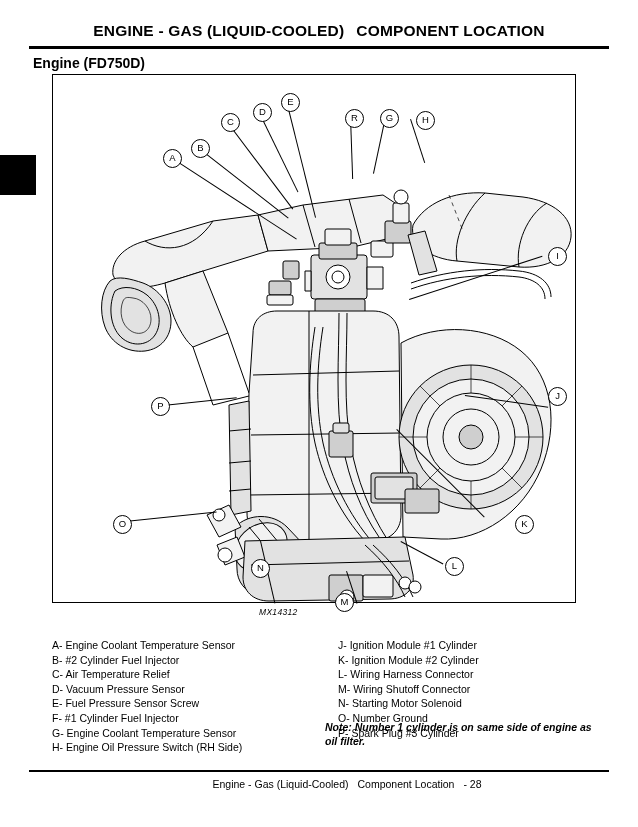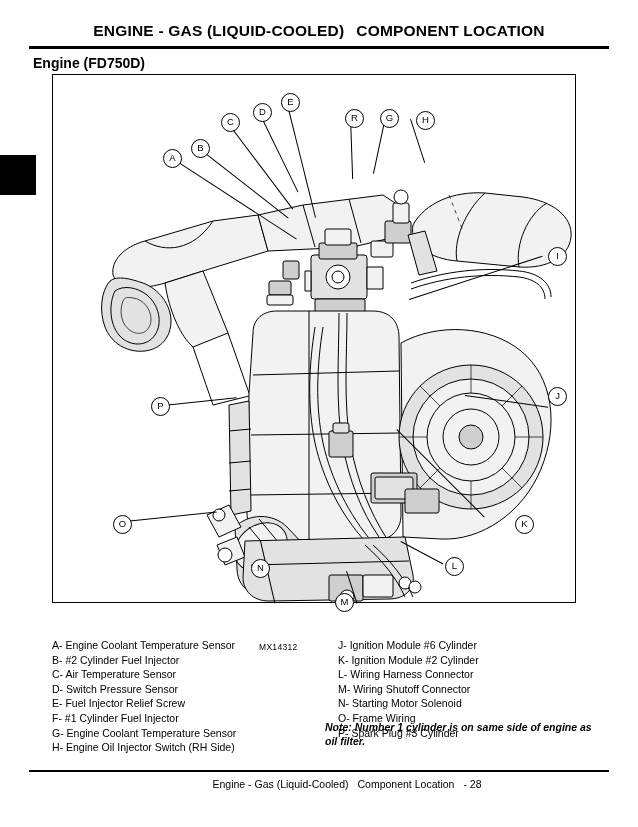--- a/index.html
+++ b/index.html
@@ -50,22 +50,22 @@
     position:absolute;
     width:17px;height:17px;border-radius:50%;
     border:1px solid #000;background:#fff;
     font-size:9.5px;line-height:16px;text-align:center;
     font-family:"Liberation Sans", sans-serif;
     z-index:6;
   }
   .leader{position:absolute;background:#000;height:1px;transform-origin:0 0;z-index:5;}
 
   .mx-number{
-    position:absolute;left:259px;top:642px;
-    font-size:8.5px;letter-spacing:0.3px;
+    position:absolute;left:259px;top:607px;
+    font-size:8.5px;letter-spacing:0.3px;font-style:italic;
   }
 
   
   .legend{
     position:absolute;left:52px;top:622px;width:540px;
     font-size:10.5px;line-height:14.6px;
   }
   .legend-col{position:absolute;top:16px;}
   .legend-col.left{left:0;width:280px;}
   .legend-col.right{left:286px;width:260px;}
@@ -244,34 +244,34 @@
       <div class="callout" style="left:98px;top:322px;">P</div>
     </div>
   </div>
 
   <div class="mx-number">MX14312</div>
 
   <div class="legend">
     <div class="legend-col left">
       <div class="legend-item">A- Engine Coolant Temperature Sensor</div>
       <div class="legend-item">B- #2 Cylinder Fuel Injector</div>
-      <div class="legend-item">C- Air Temperature Sensor</div>
-      <div class="legend-item">D- Switch Pressure Sensor</div>
-      <div class="legend-item">E- Fuel Injector Relief Screw</div>
+      <div class="legend-item">C- Air Temperature Relief</div>
+      <div class="legend-item">D- Vacuum Pressure Sensor</div>
+      <div class="legend-item">E- Fuel Pressure Sensor Screw</div>
       <div class="legend-item">F- #1 Cylinder Fuel Injector</div>
       <div class="legend-item">G- Engine Coolant Temperature Sensor</div>
-      <div class="legend-item">H- Engine Oil Injector Switch (RH Side)</div>
+      <div class="legend-item">H- Engine Oil Pressure Switch (RH Side)</div>
     </div>
     <div class="legend-col right">
-      <div class="legend-item">J- Ignition Module #6 Cylinder</div>
+      <div class="legend-item">J- Ignition Module #1 Cylinder</div>
       <div class="legend-item">K- Ignition Module #2 Cylinder</div>
       <div class="legend-item">L- Wiring Harness Connector</div>
       <div class="legend-item">M- Wiring Shutoff Connector</div>
       <div class="legend-item">N- Starting Motor Solenoid</div>
-      <div class="legend-item">O- Frame Wiring</div>
+      <div class="legend-item">O- Number Ground</div>
       <div class="legend-item">P- Spark Plug #3 Cylinder</div>
     </div>
   </div>
 
   <div class="legend-note">Note: Number 1 cylinder is on same side of engine as oil filter.</div>
 
   <div class="footer-rule"></div>
   <div class="footer">
     <span>Engine - Gas (Liquid-Cooled)</span><span class="gap"></span><span>Component Location</span><span class="gap"></span><span>- 28</span>
   </div>

